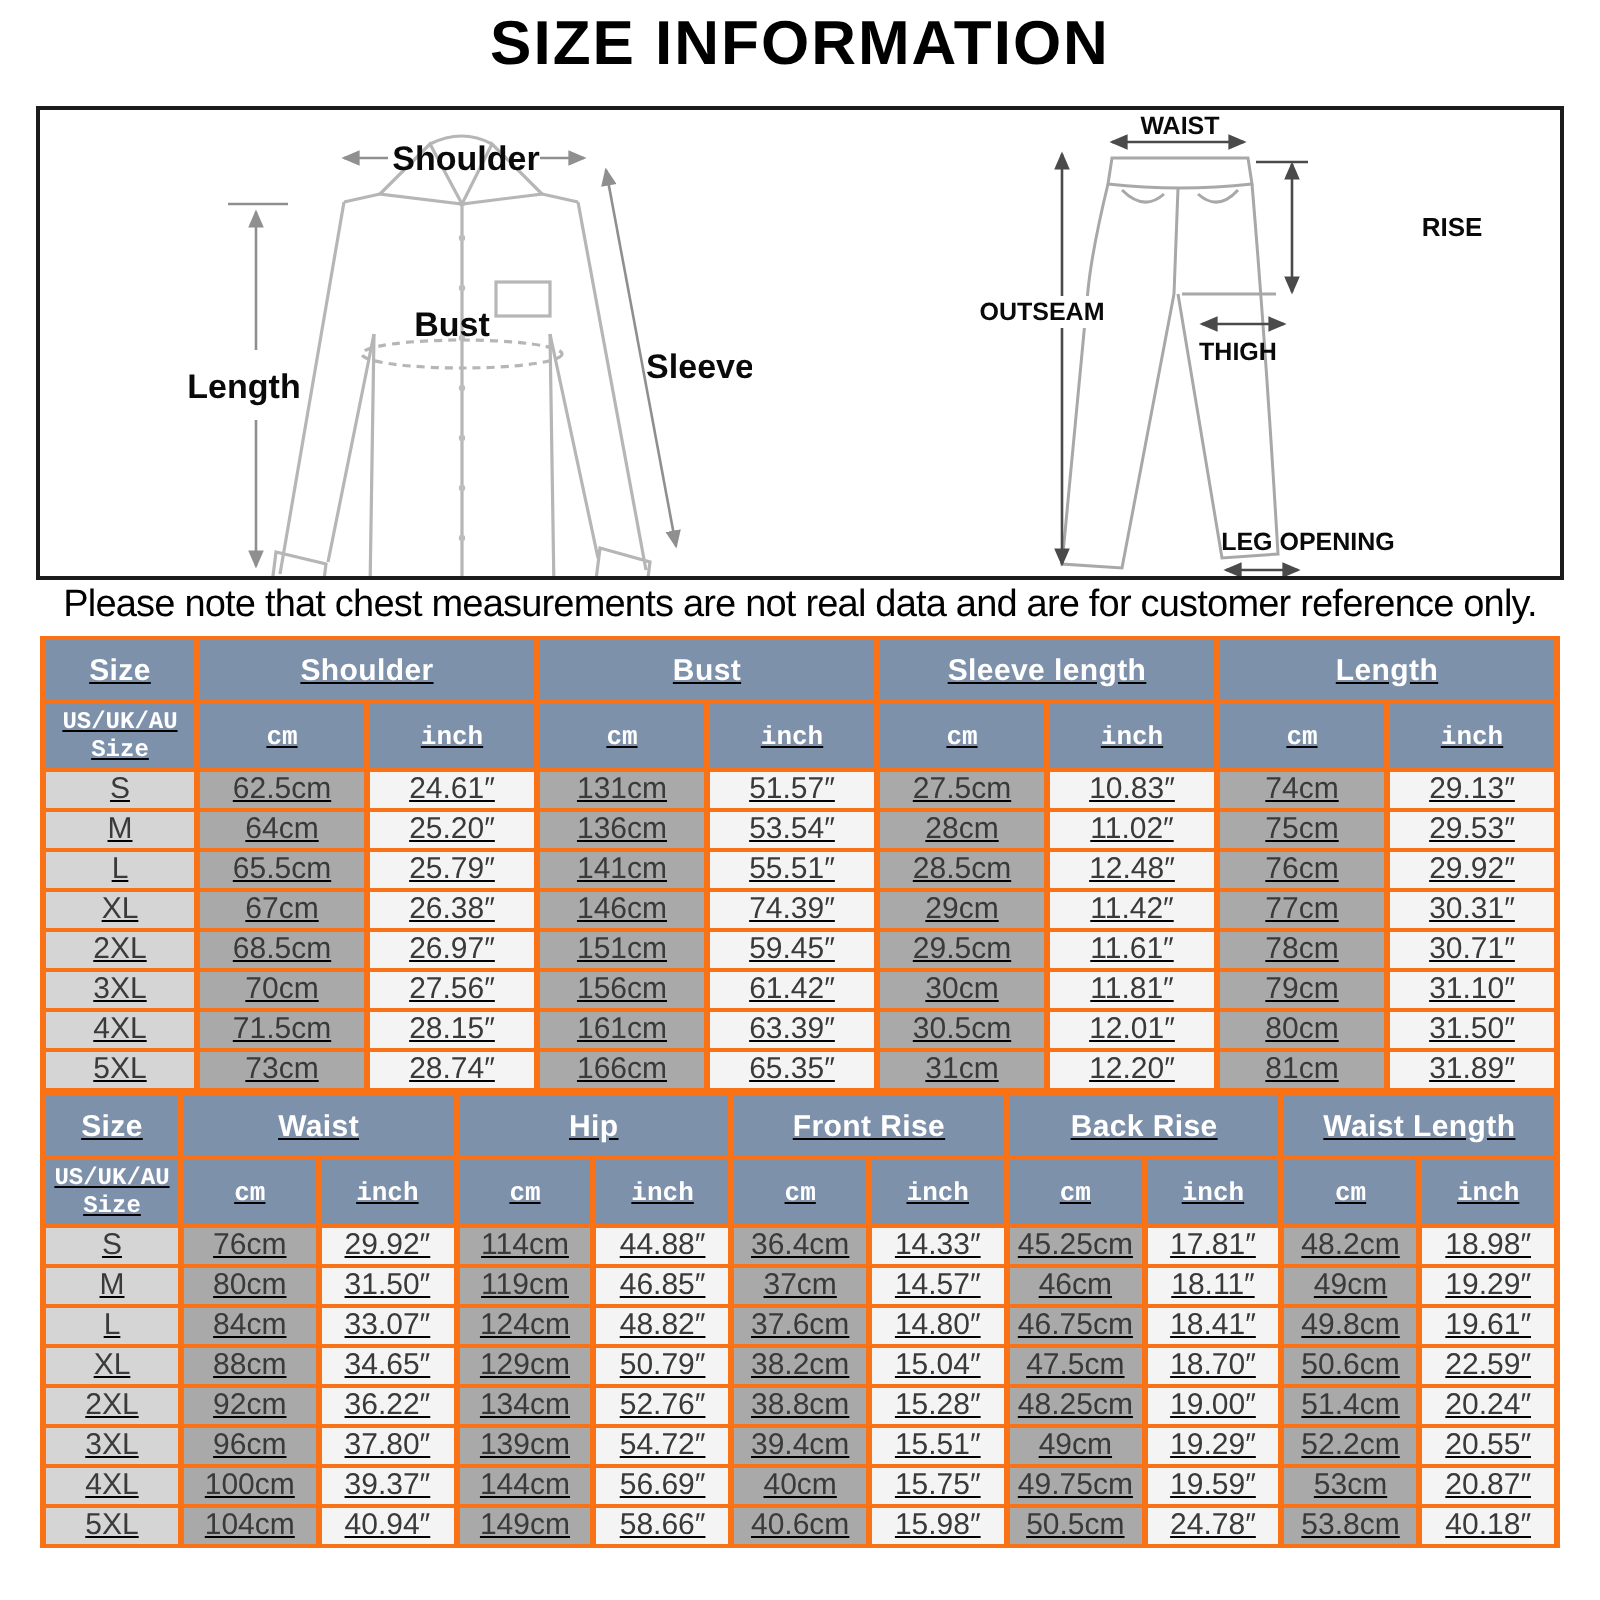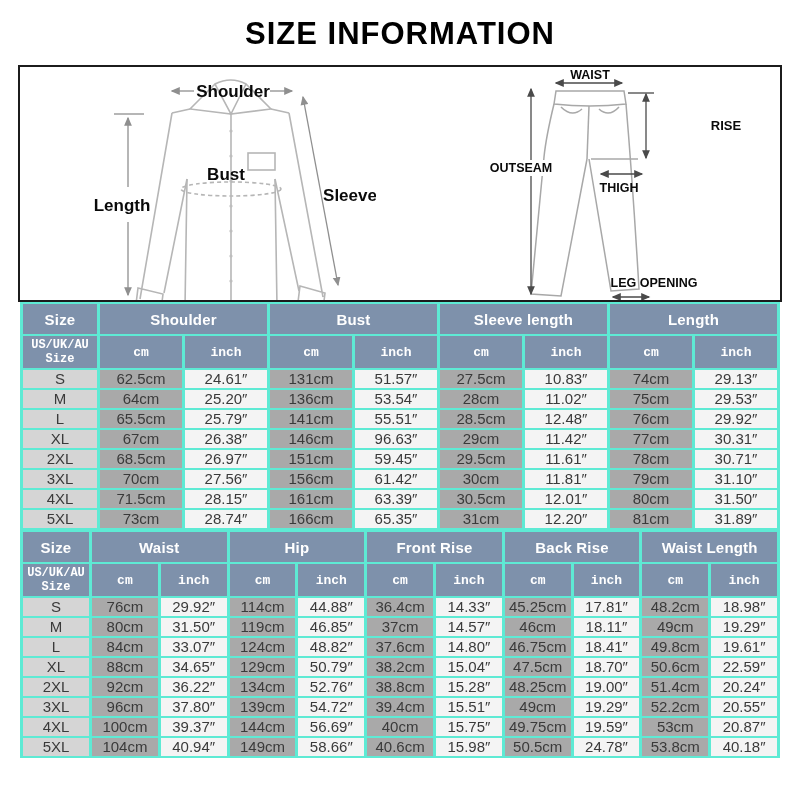--- a/index.html
+++ b/index.html
@@ -2,36 +2,36 @@
 <html><head>
 <meta charset="utf-8">
 <style>
   html,body{margin:0;padding:0;}
   body{
     width:800px;height:800px;background:#ffffff;
     font-family:"Liberation Sans",sans-serif;
     position:relative;overflow:hidden;
   }
   .title{
-    margin:16px 0 13px;text-align:center;
+    margin:4px 0 13px;text-align:center;
     font-size:31px;line-height:36px;font-weight:bold;color:#000;
     letter-spacing:1px;
   }
   .diagram-box{
     margin:0 18px;height:233px;border:2px solid #1c1c1c;
     display:flex;align-items:stretch;background:#fff;
   }
   .diagram-box svg{display:block;}
   .note{
     font-size:19px;line-height:26px;color:#000;text-align:center;
     white-space:nowrap;letter-spacing:-0.4px;margin:0 0 2px;
   }
   table.size-table{
     table-layout:fixed;width:760px;margin:0 auto;
-    border-collapse:separate;border-spacing:3px 2px;background:#5eead4;
+    border-collapse:separate;border-spacing:3px 2px;background:#f97316;text-decoration:underline;
   }
   table.size-table + table.size-table{margin-top:0;}
   th,td{text-align:center;vertical-align:middle;overflow:hidden;padding:0;}
   .group-head{
     background:#7e91ab;color:#fff;font-size:15px;font-weight:bold;
     height:30px;letter-spacing:0.2px;
   }
   .size-sub{
     background:#7e91ab;color:#fff;
     font-family:"Liberation Mono",monospace;font-weight:bold;
@@ -136,20 +136,21 @@
       </g>
       <rect x="108" y="93" width="74" height="16" fill="#ffffff"></rect>
       <text class="diag-label" x="214" y="12" font-size="12.5" text-anchor="middle">WAIST</text>
       <text class="diag-label" x="350" y="63" font-size="13" text-anchor="middle">RISE</text>
       <text class="diag-label" x="145" y="105" font-size="12.5" text-anchor="middle">OUTSEAM</text>
       <text class="diag-label" x="243" y="125" font-size="12.5" text-anchor="middle">THIGH</text>
       <text class="diag-label" x="278" y="220" font-size="12.5" text-anchor="middle">LEG OPENING</text>
     </svg>
   </div>
 
+  <div class="note">Please note that chest measurements are not real data and are for customer reference only.</div>
 
   <table class="size-table">
       <colgroup>
         <col style="width: 74px;">
         <col>
         <col>
         <col>
         <col>
         <col>
         <col>
@@ -209,21 +210,21 @@
           <td class="cm-cell">28.5cm</td>
           <td class="inch-cell">12.48″</td>
           <td class="cm-cell">76cm</td>
           <td class="inch-cell">29.92″</td>
         </tr>
         <tr>
           <td class="size-cell">XL</td>
           <td class="cm-cell">67cm</td>
           <td class="inch-cell">26.38″</td>
           <td class="cm-cell">146cm</td>
-          <td class="inch-cell">96.63″</td>
+          <td class="inch-cell">74.39″</td>
           <td class="cm-cell">29cm</td>
           <td class="inch-cell">11.42″</td>
           <td class="cm-cell">77cm</td>
           <td class="inch-cell">30.31″</td>
         </tr>
         <tr>
           <td class="size-cell">2XL</td>
           <td class="cm-cell">68.5cm</td>
           <td class="inch-cell">26.97″</td>
           <td class="cm-cell">151cm</td>

